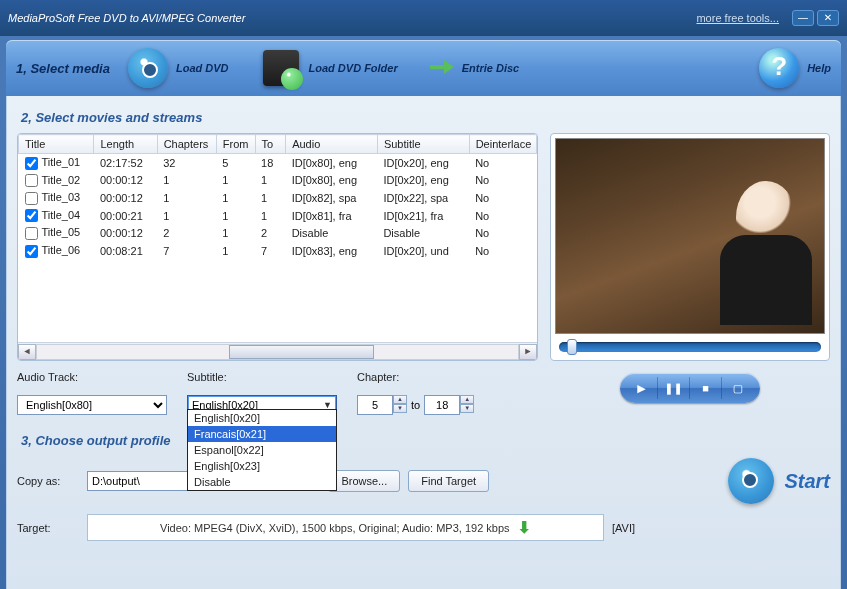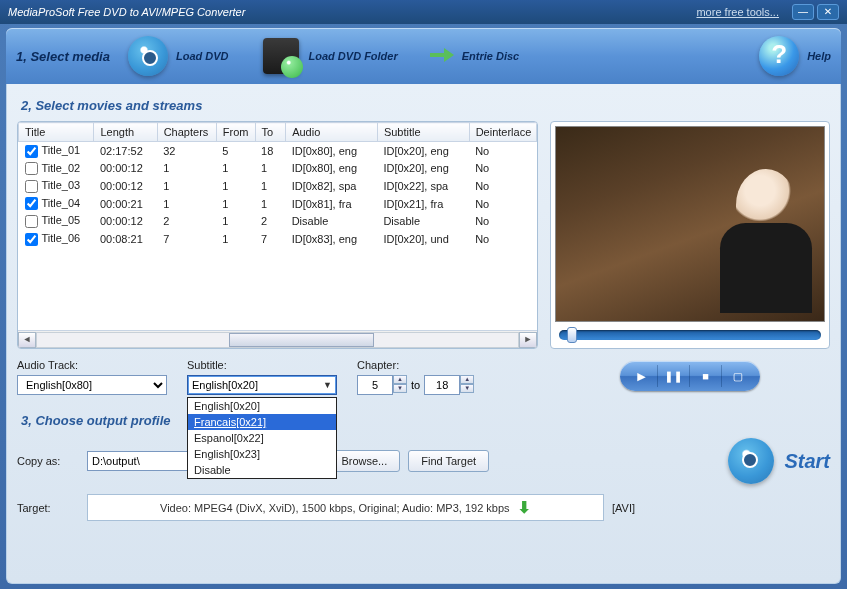--- a/index.html
+++ b/index.html
@@ -1,17 +1,17 @@
 <!DOCTYPE html>
 <html><head>
 <meta charset="utf-8">
 <style>
 * { box-sizing: border-box; margin: 0; padding: 0; font-family: Tahoma, Arial, sans-serif; font-size: 11px; }
 body { width: 847px; height: 589px; background: linear-gradient(to bottom, #4a7bb8 0%, #3d6aa8 100%); overflow: hidden; }
-.titlebar { height: 24px; background: linear-gradient(to bottom, #2a5a9a, #1e4a7a); color: #fff; display: flex; align-items: center; padding: 0 8px; }
+.titlebar { height: 36px; background: linear-gradient(to bottom, #2a5a9a, #1e4a7a); color: #fff; display: flex; align-items: center; padding: 0 8px; }
 .titlebar .title { font-style: italic; flex: 1; }
 .titlebar a { color: #cde; text-decoration: underline; margin-right: 10px; }
 .titlebar .win-btn { width: 22px; height: 16px; background: #2a6aaa; border: 1px solid #5a9ada; margin-left: 3px; border-radius: 3px; color: #fff; text-align: center; line-height: 13px; font-size: 10px; cursor: pointer; }
 .toolbar { height: 56px; background: linear-gradient(to bottom, #7fb3e8 0%, #5a93d8 50%, #4a82c8 100%); border-radius: 6px 6px 0 0; margin: 4px 6px 0 6px; display: flex; align-items: center; padding: 0 10px; color: #1a3a5a; font-style: italic; font-weight: bold; box-shadow: inset 0 1px 0 rgba(255,255,255,.5); }
 .toolbar .step-label { margin-right: 16px; font-size: 13px; color: #0a2a5a; }
 .tool-btn { display: flex; align-items: center; margin-right: 30px; font-size: 13px; color: #0a2a5a; cursor: pointer; }
 .tool-btn .icon { width: 44px; height: 44px; margin-right: 6px; display: flex; align-items: center; justify-content: center; }
 .disc-icon { width: 40px; height: 40px; border-radius: 50%; background: radial-gradient(circle at 40% 35%, #fff 8%, #5db8e8 12%, #3a98d8 55%, #2a78b8); box-shadow: 0 2px 4px rgba(0,0,0,.3); position: relative; }
 .disc-icon::after { content: ""; position: absolute; top: 14px; left: 14px; width: 12px; height: 12px; border-radius: 50%; background: #2a5a8a; border: 2px solid #fff; }
 .folder-icon { width: 36px; height: 36px; background: linear-gradient(#3a3a3a, #1a1a1a); border-radius: 4px; position: relative; box-shadow: 0 2px 4px rgba(0,0,0,.4); }
@@ -30,40 +30,40 @@
 .tbl { width: 100%; border-collapse: collapse; table-layout: fixed; }
 .tbl th { background: linear-gradient(#fdfdff,#e8eef6); border: 1px solid #c8d4e4; text-align: left; padding: 3px 6px; font-weight: normal; color: #222; font-size: 11px; }
 .tbl td { padding: 2px 6px; color: #222; font-size: 11px; white-space: nowrap; }
 .tbl td.chk input { margin-right: 4px; vertical-align: middle; }
 .scrollbar-h { height: 18px; background: #f0f0f0; border-top: 1px solid #c8d4e4; display: flex; align-items: center; }
 .sb-btn { width: 18px; height: 16px; background: linear-gradient(#fff,#d8d8e8); border: 1px solid #a8b8c8; text-align: center; line-height: 13px; font-size: 9px; color: #555; cursor: pointer; }
 .sb-track { flex: 1; height: 16px; background: #f0f0f4; border: 1px solid #c8d0d8; position: relative; }
 .sb-thumb { position: absolute; left: 40%; top: 0; width: 30%; height: 14px; background: linear-gradient(#f4f4fa,#d0d8e6); border: 1px solid #98a8c0; }
 .selectors { display: flex; gap: 20px; margin-top: 10px; }
 .sel-group { display: flex; flex-direction: column; }
-.sel-label { margin-bottom: 4px; color: #222; }
+.sel-label { margin-bottom: 12px; color: #222; }
 select, input[type=text] { border: 1px solid #7a98c0; padding: 2px 4px; font-size: 11px; background: #fff; height: 20px; }
 .spin-group { display: flex; align-items: center; gap: 4px; }
 .spinner { display: flex; }
 .spinner input { width: 36px; text-align: center; }
 .spin-btns { display: flex; flex-direction: column; }
 .spin-btn { width: 14px; height: 9px; background: linear-gradient(#f8f8ff,#d8e0ec); border: 1px solid #8aa8c8; font-size: 6px; line-height: 6px; text-align: center; cursor: pointer; color: #446; }
 .preview-panel { height: 228px; padding: 4px; display: flex; flex-direction: column; }
 .preview-img { flex: 1; background: linear-gradient(160deg,#3a2a18 0%,#5a4028 30%,#7a5838 55%,#3a2818 100%); border: 1px solid #888; position: relative; overflow: hidden; }
 .preview-img::before { content:""; position:absolute; right:28px; top:42px; width:60px; height:72px; background: radial-gradient(circle at 40% 30%,#f8e8d8 24%,#e8d0b8 46%,transparent 50%); border-radius: 50% 50% 46% 46%; }
 .preview-img::after { content:""; position:absolute; right:12px; top:96px; width:92px; height:90px; background:#1a1a1a; border-radius: 28% 28% 0 0; }
 .slider { height: 10px; background: linear-gradient(#1a5aa0,#3a8ad8); border-radius: 5px; margin: 8px 4px 4px 4px; position: relative; box-shadow: inset 0 1px 2px rgba(0,0,0,.5); }
 .slider-thumb { position: absolute; left: 8px; top: -3px; width: 10px; height: 16px; background: linear-gradient(#fff,#b8d0f0); border: 1px solid #5a88c0; border-radius: 3px; cursor: pointer; }
 .player-controls { margin-top: 12px; display: flex; justify-content: center; }
 .ctrl-pill { display: flex; background: linear-gradient(to bottom,#8abaf0 0%,#5a92d8 48%,#3a72c0 52%,#5a92d8 100%); border-radius: 16px; padding: 4px 6px; box-shadow: 0 1px 2px rgba(0,0,0,.4), inset 0 1px 0 rgba(255,255,255,.5); }
 .ctrl-btn { width: 32px; height: 22px; color: #fff; text-align: center; line-height: 22px; font-size: 11px; cursor: pointer; border-right: 1px solid rgba(0,40,90,.3); }
 .ctrl-btn:last-child { border-right: none; }
 .subtitle-dd { position: absolute; background: #fff; border: 1px solid #222; width: 150px; z-index: 10; }
 .dd-item { padding: 2px 6px; cursor: pointer; color: #222; }
-.dd-item.sel { background: #2a6ad8; color: #fff; text-decoration: underline; }
+.dd-item.sel { background: #2a6ad8; color: #fff; }
 .output-row { display: flex; align-items: center; margin-top: 10px; gap: 8px; }
 .output-row .lbl { width: 62px; color: #222; }
 .output-row input[type=text] { flex: 1; }
 .btn { background: linear-gradient(#fdfdff,#e2e8f2); border: 1px solid #8aa8c8; border-radius: 3px; padding: 3px 12px; cursor: pointer; color: #222; height: 22px; }
 .target-box { flex: 1; background: #fff; border: 1px solid #a8c0d8; padding: 3px 8px; text-align: center; color: #333; display: flex; align-items: center; justify-content: center; gap: 8px; }
 .down-arr { color: #3aaa3a; font-size: 16px; font-weight: bold; }
 .start-btn { display: flex; align-items: center; gap: 10px; cursor: pointer; }
 .start-btn .disc-icon { width: 46px; height: 46px; }
 .start-label { color: #2a6ab8; font-style: italic; font-weight: bold; font-size: 20px; }
 .sub-select-wrap { position: relative; }

